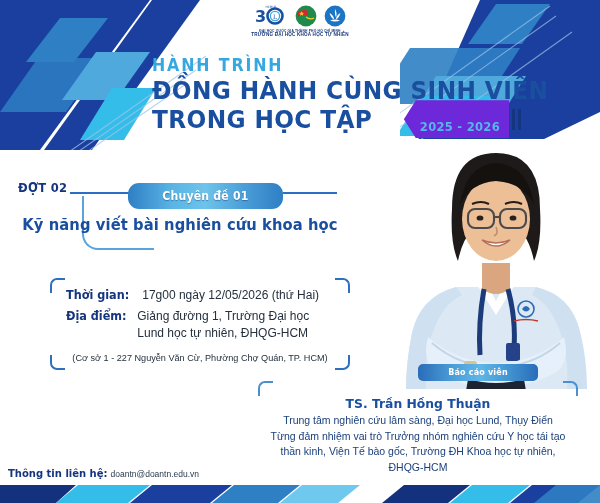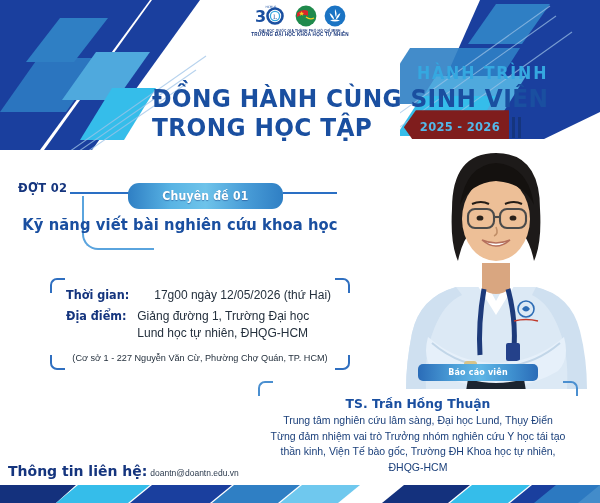--- a/index.html
+++ b/index.html
@@ -15,41 +15,41 @@
   .tr{right:0;top:0;width:200px;height:140px;}
   .bottomband{left:0;bottom:0;width:600px;height:20px;}
   
   .logos{position:absolute;left:0;right:0;top:3px;display:flex;
          flex-direction:column;align-items:center;}
   .logo-row{display:flex;align-items:center;gap:7px;}
   .logo-uni-text{margin-top:1px;text-align:center;line-height:1.05;}
   .logo-uni-text .l1{font-size:3.3px;color:#16357a;letter-spacing:.2px;font-weight:bold;}
   .logo-uni-text .l2{font-size:4.6px;color:#16357a;letter-spacing:.2px;font-weight:bold;}
   
-  .title-wrap{position:absolute;left:152px;top:65px;text-align:right;}
+  .title-wrap{position:absolute;left:152px;top:57px;}
   .t-hanhtrinh{
     font-size:17px;font-weight:bold;color:#35a8e0;letter-spacing:2px;
     font-family:"DejaVu Sans",sans-serif;line-height:1;
     transform:scaleX(.93);transform-origin:left center;
   }
   .t-main{
     font-size:25px;font-weight:bold;color:#1a4fa0;letter-spacing:.4px;
     font-family:"DejaVu Sans",sans-serif;line-height:1.02;margin-top:4px;
     transform:scaleX(.93);transform-origin:left center;white-space:nowrap;
   }
   .t-row3{display:flex;align-items:center;margin-top:3px;gap:9px;}
   .t-main2{
     font-size:25px;font-weight:bold;color:#1a4fa0;letter-spacing:.4px;
     font-family:"DejaVu Sans",sans-serif;line-height:1.02;
     transform:scaleX(.93);transform-origin:left center;white-space:nowrap;
   }
   .year-badge{position:relative;margin-left:6px;display:flex;align-items:center;height:21px;}
   .year-arrow{
-    background:#7f1d1d;height:34px;display:flex;align-items:center;
-    padding:0 9px 0 16px;
+    background:#6d28d9;height:22px;display:flex;align-items:center;
+    padding:16px 9px 0 16px;
     clip-path:polygon(12px 0,100% 0,100% 100%,12px 100%,0 50%);
   }
   .year-text{color:#53b8ea;font-size:11.5px;font-weight:bold;
              font-family:"DejaVu Sans",sans-serif;letter-spacing:.3px;white-space:nowrap;}
   .year-bars{display:flex;gap:2.5px;margin-left:3px;}
   .year-bars i{display:block;width:3.5px;height:21px;background:#15357e;}
   
   .dot02{
     position:absolute;left:18px;top:180px;
     font-size:12.5px;font-weight:bold;color:#15357e;letter-spacing:.3px;
@@ -81,21 +81,21 @@
   .br{position:absolute;width:13px;height:13px;}
   .br.tlc{left:0;top:0;border-left:2px solid #2f6fc0;border-top:2px solid #2f6fc0;border-top-left-radius:7px;}
   .br.trc{right:0;top:0;border-right:2px solid #2f6fc0;border-top:2px solid #2f6fc0;border-top-right-radius:7px;}
   .br.blc{left:0;bottom:0;border-left:2px solid #2f6fc0;border-bottom:2px solid #2f6fc0;border-bottom-left-radius:7px;}
   .br.brc{right:0;bottom:0;border-right:2px solid #2f6fc0;border-bottom:2px solid #2f6fc0;border-bottom-right-radius:7px;}
   .d-lab{
     font-size:12.5px;font-weight:bold;color:#15357e;font-family:"DejaVu Sans",sans-serif;
     white-space:nowrap;transform:scaleX(.9);transform-origin:left center;
   }
   .d-val{font-size:12px;color:#24303d;font-family:"Liberation Sans",sans-serif;white-space:nowrap;}
-  .row-time{position:absolute;left:16px;top:9px;display:flex;align-items:baseline;gap:18px;text-align:right;}
+  .row-time{position:absolute;left:16px;top:9px;display:flex;align-items:baseline;gap:6px;text-align:right;}
   .row-place{position:absolute;left:16px;top:30px;display:flex;align-items:baseline;gap:4px;}
   .place-val{font-size:12px;color:#24303d;line-height:1.45;}
   .row-addr{position:absolute;left:0;right:0;bottom:7px;text-align:center;
             font-size:9.5px;color:#24303d;transform:scaleX(.96);}
   
   .photo{position:absolute;left:398px;top:139px;width:196px;height:250px;}
   .bcv-badge{
     position:absolute;left:418px;top:364px;width:120px;height:17px;border-radius:5px;
     background:linear-gradient(90deg,#2a6cb8 0%,#4c9fd8 30%,#5fb6e6 52%,#3f90cf 78%,#2a6cb8 100%);
     display:flex;align-items:center;justify-content:center;
@@ -109,21 +109,21 @@
     font-size:13px;font-weight:bold;color:#1a4fa0;font-family:"DejaVu Sans",sans-serif;
     transform:scaleX(.95);
   }
   .sp-bio{
     position:absolute;left:258px;top:413px;width:320px;text-align:center;
     font-size:10.5px;color:#1a3f7a;line-height:1.48;
     font-family:"Liberation Sans",sans-serif;
   }
   
   .contact{position:absolute;left:8px;bottom:24px;display:flex;align-items:baseline;gap:3px;}
-  .contact .c-lab{font-size:14px;font-weight:bold;color:#15357e;font-family:"DejaVu Sans",sans-serif;margin-top:44px;}
+  .contact .c-lab{font-size:10px;font-weight:bold;color:#15357e;font-family:"DejaVu Sans",sans-serif;margin-top:44px;}
   .contact .c-val{font-size:8.5px;color:#2b3a4d;font-family:"Liberation Sans",sans-serif;}
 </style>
 </head>
 <body>
 
 <div id="poster">
 
   <svg class="deco tl" viewBox="0 0 240 150">
     <path d="M0 0 H150 L40 150 H0 Z" fill="#1a3f9e"></path>
     <path d="M152 0 H200 L92 150 H44 Z" fill="#1a3f9e"></path>

